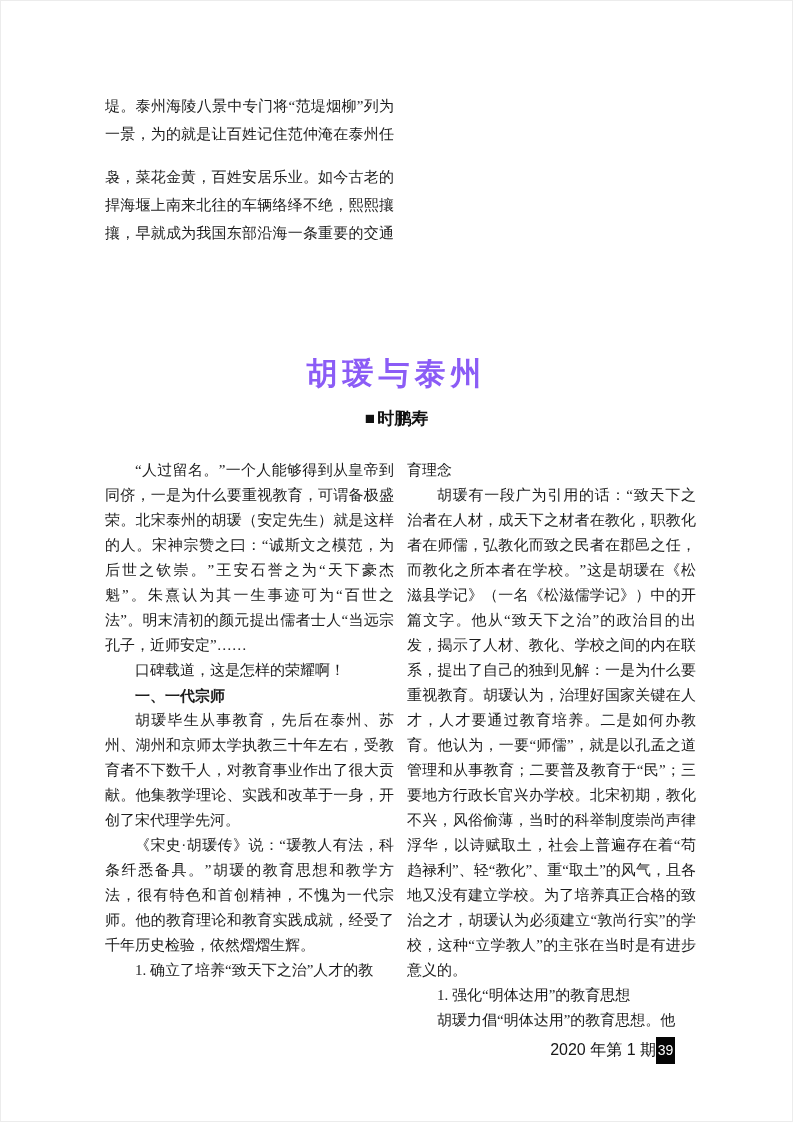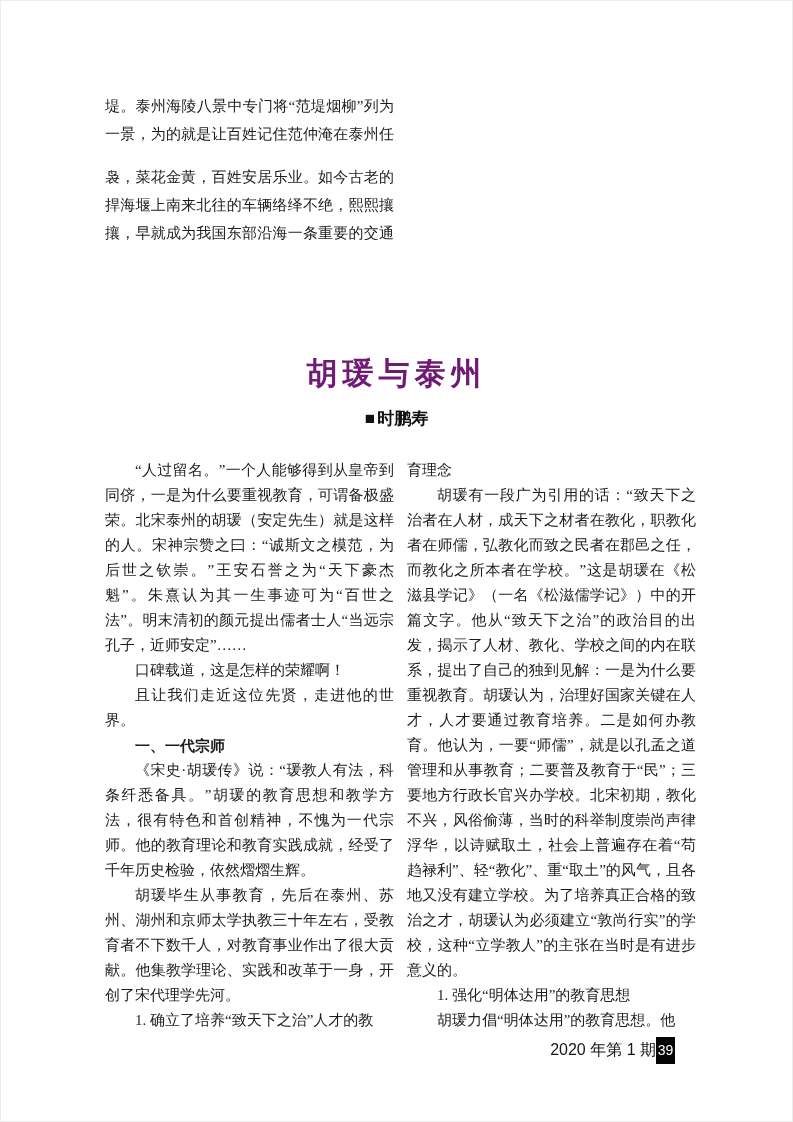--- a/index.html
+++ b/index.html
@@ -50,21 +50,21 @@
     top: 353px;
     left: 0;
     width: 793px;
     text-align: center;
   }
   .article-title {
     font-family: "Liberation Sans", "DejaVu Sans", sans-serif;
     font-weight: bold;
     font-size: 31px;
     letter-spacing: 5px;
-    color: #701a75;
+    color: #8b5cf6;
   }
   .author-line {
     position: absolute;
     top: 407px;
     left: 0;
     width: 793px;
     text-align: center;
     font-family: "Liberation Sans", "DejaVu Sans", sans-serif;
     font-weight: 600;
     font-size: 17px;
@@ -112,24 +112,23 @@
   </div>
 
   <div class="author-line">
     <span class="author-marker">■</span><span>时鹏寿</span>
   </div>
 
   <div class="columns body-cols">
     <div class="col">
         <p class="para indent">“人过留名。”一个人能够得到从皇帝到同侪，一是为什么要重视教育，可谓备极盛荣。北宋泰州的胡瑗（安定先生）就是这样的人。宋神宗赞之曰：“诚斯文之模范，为后世之钦崇。”王安石誉之为“天下豪杰魁”。朱熹认为其一生事迹可为“百世之法”。明末清初的颜元提出儒者士人“当远宗孔子，近师安定”……</p>
         <p class="para indent">口碑载道，这是怎样的荣耀啊！</p>
-        <p class="para indent">且让我们走近这位先贤，走进他的世界。</p>
         <p class="para indent bold">一、一代宗师</p>
+        <p class="para indent">胡瑗毕生从事教育，先后在泰州、苏州、湖州和京师太学执教三十年左右，受教育者不下数千人，对教育事业作出了很大贡献。他集教学理论、实践和改革于一身，开创了宋代理学先河。</p>
         <p class="para indent">《宋史·胡瑗传》说：“瑗教人有法，科条纤悉备具。”胡瑗的教育思想和教学方法，很有特色和首创精神，不愧为一代宗师。他的教育理论和教育实践成就，经受了千年历史检验，依然熠熠生辉。</p>
-        <p class="para indent">胡瑗毕生从事教育，先后在泰州、苏州、湖州和京师太学执教三十年左右，受教育者不下数千人，对教育事业作出了很大贡献。他集教学理论、实践和改革于一身，开创了宋代理学先河。</p>
         <p class="para indent">1. 确立了培养“致天下之治”人才的教</p>
       </div>
     <div class="col">
         <p class="para">育理念</p>
         <p class="para indent">胡瑗有一段广为引用的话：“致天下之治者在人材，成天下之材者在教化，职教化者在师儒，弘教化而致之民者在郡邑之任，而教化之所本者在学校。”这是胡瑗在《松滋县学记》（一名《松滋儒学记》）中的开篇文字。他从“致天下之治”的政治目的出发，揭示了人材、教化、学校之间的内在联系，提出了自己的独到见解：一是为什么要重视教育。胡瑗认为，治理好国家关键在人才，人才要通过教育培养。二是如何办教育。他认为，一要“师儒”，就是以孔孟之道管理和从事教育；二要普及教育于“民”；三要地方行政长官兴办学校。北宋初期，教化不兴，风俗偷薄，当时的科举制度崇尚声律浮华，以诗赋取土，社会上普遍存在着“苟趋禄利”、轻“教化”、重“取土”的风气，且各地又没有建立学校。为了培养真正合格的致治之才，胡瑗认为必须建立“敦尚行实”的学校，这种“立学教人”的主张在当时是有进步意义的。</p>
         <p class="para indent">1. 强化“明体达用”的教育思想</p>
         <p class="para indent">胡瑗力倡“明体达用”的教育思想。他</p>
       </div>
   </div>
 

